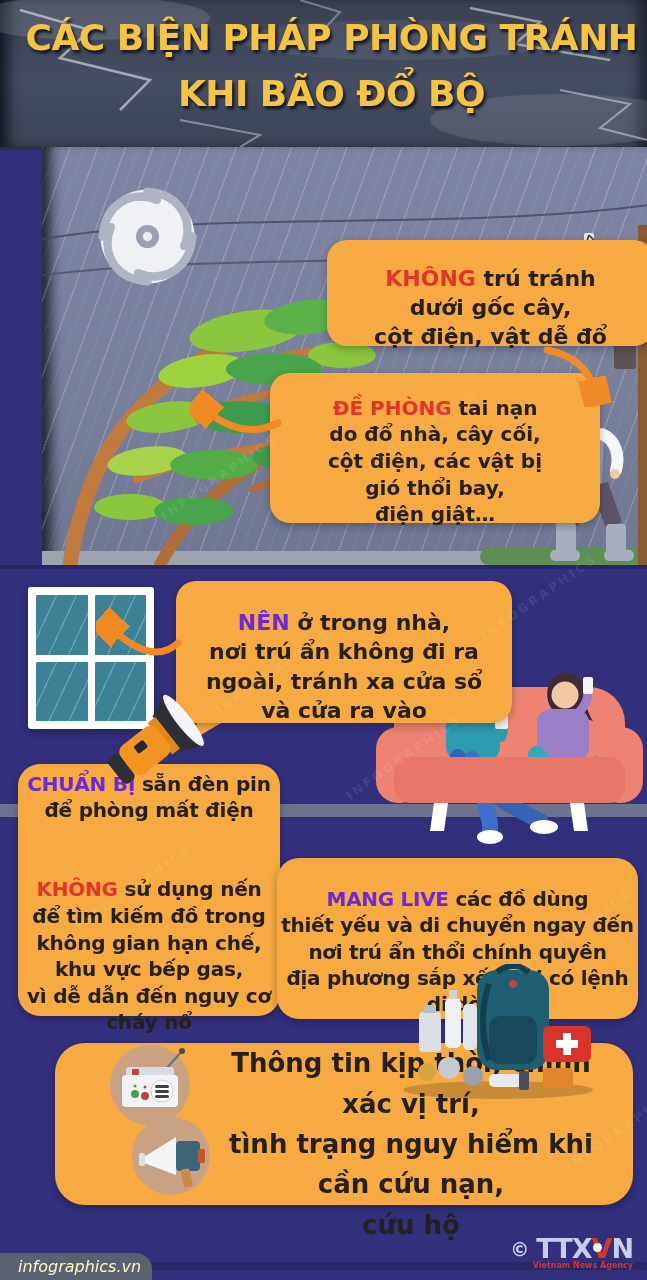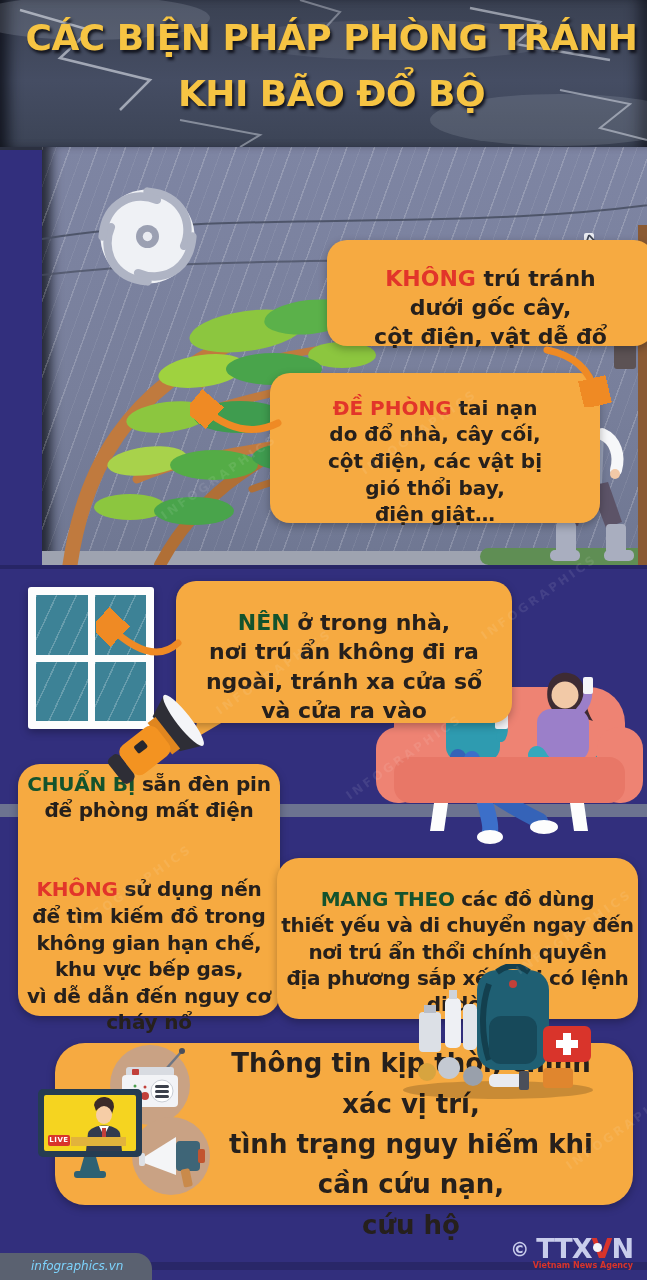--- a/index.html
+++ b/index.html
@@ -47,21 +47,21 @@
   .stormman{position:absolute;left:490px;top:235px;z-index:4;}
   
   .callout{
     position:absolute;background:#F6AA41;border-radius:20px;
     color:#26201C;font-weight:bold;text-align:center;
     display:flex;align-items:center;justify-content:center;
     box-shadow:0 3px 8px rgba(0,0,0,.28);z-index:5;
   }
   .callout .txt{white-space:pre-line;}
   .kw-red{color:#E2352A;}
-  .kw-blue{color:#14532d;}
+  .kw-blue{color:#6d28d9;}
   .c-noshelter{left:285px;top:93px;width:327px;height:106px;font-size:22px;line-height:1.32;}
   .c-beware{left:228px;top:226px;width:330px;height:150px;font-size:20px;line-height:1.33;}
   .arrow{position:absolute;z-index:6;}
   .arrow path{stroke:#EF8A24;stroke-width:7;fill:none;stroke-linecap:round;}
   .a-man{left:495px;top:195px;}
   .a-tree{left:148px;top:238px;}
   .a-window{left:96px;top:38px;}
   
   .indoor{
     position:absolute;left:0;top:565px;width:647px;height:667px;
@@ -106,22 +106,22 @@
   }
   
   .wm{
     position:absolute;color:rgba(255,255,255,.09);font-size:12px;font-weight:bold;
     letter-spacing:3px;transform:rotate(-35deg);z-index:9;pointer-events:none;
   }
   
   .site-tab{
     position:absolute;left:0;top:1253px;width:152px;height:27px;z-index:10;
     background:#5A6170;border-top-right-radius:16px;
-    color:#7dd3fc;font-size:12px;font-style:italic;line-height:27px;
-    padding-left:31px;box-sizing:border-box;
+    color:#fef9c3;font-size:16px;font-style:italic;line-height:27px;
+    padding-left:18px;box-sizing:border-box;
   }
   .bottomseam{position:absolute;left:150px;top:1262px;width:497px;height:8px;background:rgba(0,0,0,.16);z-index:9;}
   .agency{position:absolute;right:14px;top:1233px;text-align:right;z-index:10;}
   .agency .row{display:flex;align-items:center;justify-content:flex-end;gap:7px;}
   .agency .copy{font-size:19px;color:#C9CDEC;font-weight:bold;}
   .agency .word{font-size:27px;font-weight:bold;color:#C9CDEC;letter-spacing:-1px;display:inline-flex;}
   .logo-v{color:#D9342B;position:relative;}
   .vdot{position:absolute;left:2px;top:10px;width:9px;height:9px;border-radius:50%;background:#F4F5F8;}
   .agency .sub{font-size:8px;font-weight:bold;color:#D9342B;margin-top:-3px;}
 </style>
@@ -354,21 +354,21 @@
 để tìm kiếm đồ trong
 không gian hạn chế,
 khu vực bếp gas,
 vì dễ dẫn đến nguy cơ
 cháy nổ</span>
       </div>
     </div>
 
     <div class="callout c-bring">
       <div class="txt">
-        <span class="kw-blue">MANG THEO</span><span> các đồ dùng
+        <span class="kw-blue">MANG LIVE</span><span> các đồ dùng
 thiết yếu và di chuyển ngay đến
 nơi trú ẩn thổi chính quyền
 địa phương sắp xếp khi có lệnh
 di dời</span>
       </div>
     </div>
 
     <svg class="supplies" width="205" height="138" viewBox="0 0 205 138">
       <ellipse cx="105" cy="126" rx="95" ry="9" fill="rgba(0,0,0,.18)"></ellipse>
       <rect x="26" y="48" width="22" height="40" rx="4" fill="#DCE0E6"></rect>
@@ -411,36 +411,20 @@
         <rect x="45" y="40" width="14" height="3" rx="1.5" fill="#3C414C"></rect>
         <rect x="45" y="45" width="14" height="3" rx="1.5" fill="#3C414C"></rect>
         <rect x="45" y="50" width="14" height="3" rx="1.5" fill="#3C414C"></rect>
         <circle cx="25" cy="49" r="4" fill="#4C9E4F"></circle>
         <circle cx="35" cy="51" r="4" fill="#C2403A"></circle>
         <circle cx="25" cy="41" r="1.5" fill="#4C9E4F"></circle>
         <circle cx="35" cy="42" r="1.5" fill="#C2403A"></circle>
       </svg>
     </div>
 
-    <div class="tv">
-      <svg width="104" height="96" viewBox="0 0 104 96">
-        <rect x="0" y="0" width="104" height="68" rx="5" fill="#253C52"></rect>
-        <rect x="6" y="6" width="92" height="56" rx="2" fill="#F5D420"></rect>
-        <path d="M56,16 A10,9 0 0 1 76,18 L74,25 A9,8 0 0 0 58,22 Z" fill="#3B2A28"></path>
-        <ellipse cx="66" cy="26" rx="8" ry="9" fill="#F6CDA6"></ellipse>
-        <path d="M50,44 C54,34 78,34 82,44 L84,62 L48,62 Z" fill="#323B4E"></path>
-        <polygon points="61,37 71,37 66,47" fill="#fff"></polygon>
-        <rect x="64" y="39" width="4" height="12" fill="#C2403A"></rect>
-        <rect x="10" y="46" width="22" height="11" rx="2" fill="#D9342B"></rect>
-        <rect x="33" y="48" width="55" height="9" fill="#E2B33C"></rect>
-        <polygon points="46,68 58,68 62,82 42,82" fill="#2E6173"></polygon>
-        <rect x="36" y="82" width="32" height="7" rx="3" fill="#2E6173"></rect>
-      </svg>
-      <span class="tv-live">LIVE</span>
-    </div>
 
     <div class="mediacircle circ-mega">
       <svg width="78" height="78" viewBox="0 0 78 78">
         <polygon points="12,40 44,20 44,58 12,46" fill="#F4F5F7"></polygon>
         <rect x="7" y="36" width="6" height="13" rx="2" fill="#DDE0E5"></rect>
         <rect x="44" y="24" width="24" height="30" rx="4" fill="#3E6577"></rect>
         <rect x="66" y="32" width="7" height="14" rx="2" fill="#C2542F"></rect>
         <rect x="50" y="52" width="9" height="18" rx="2" fill="#C98A4B" transform="rotate(-12 54 60)"></rect>
       </svg>
     </div>

